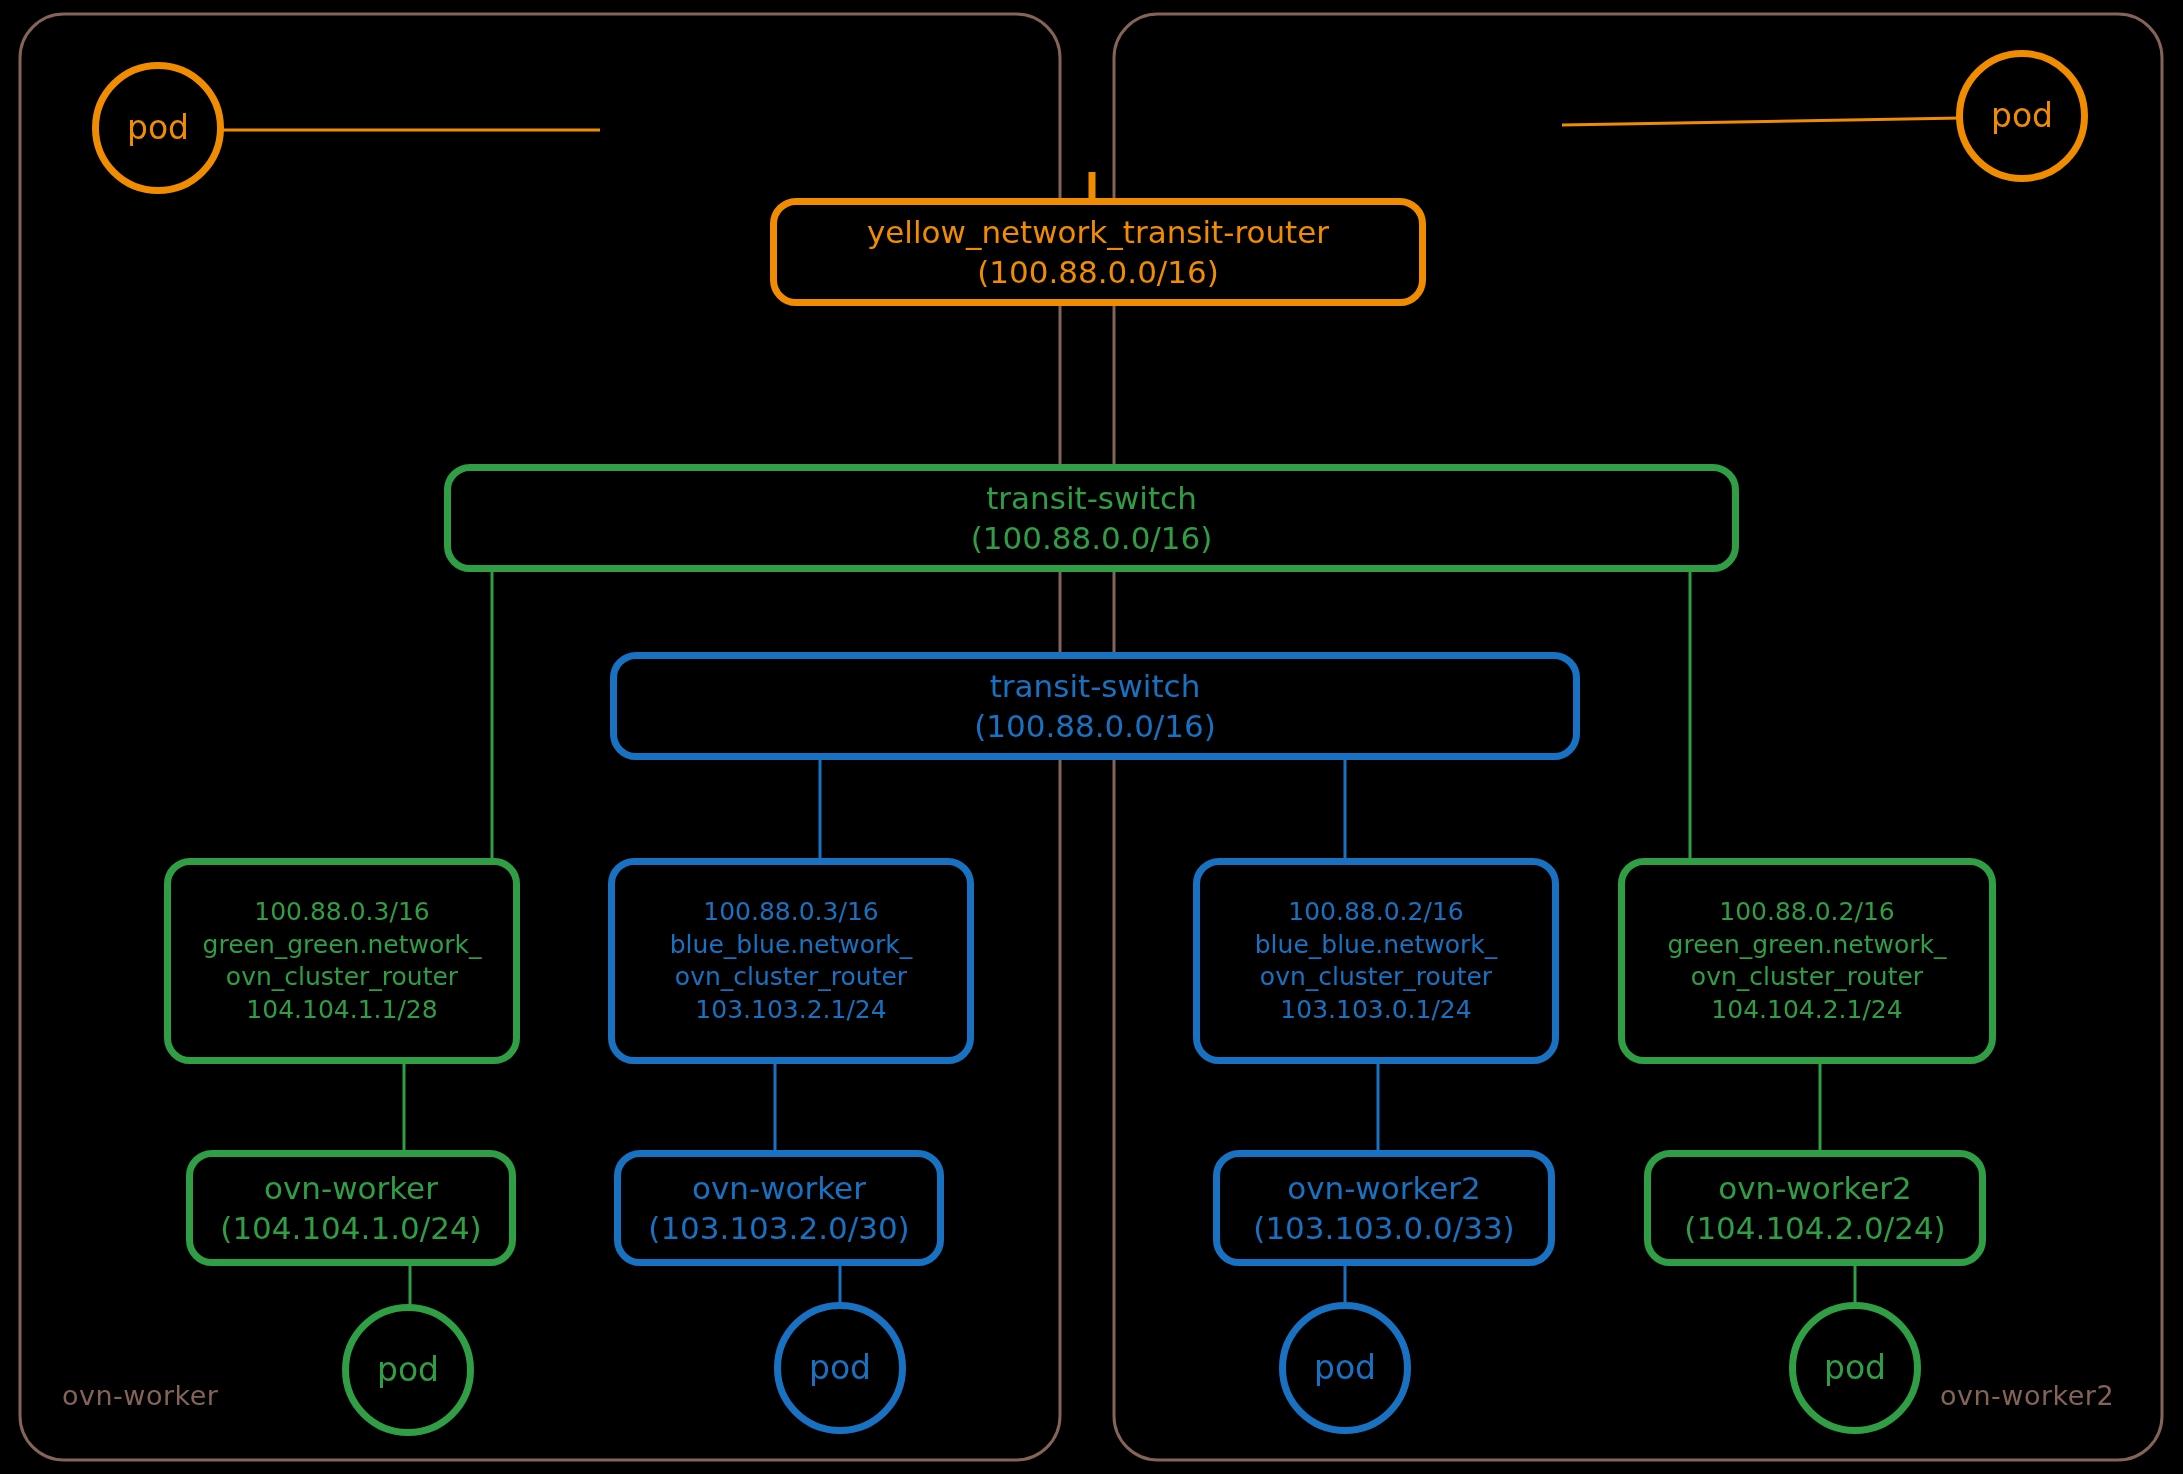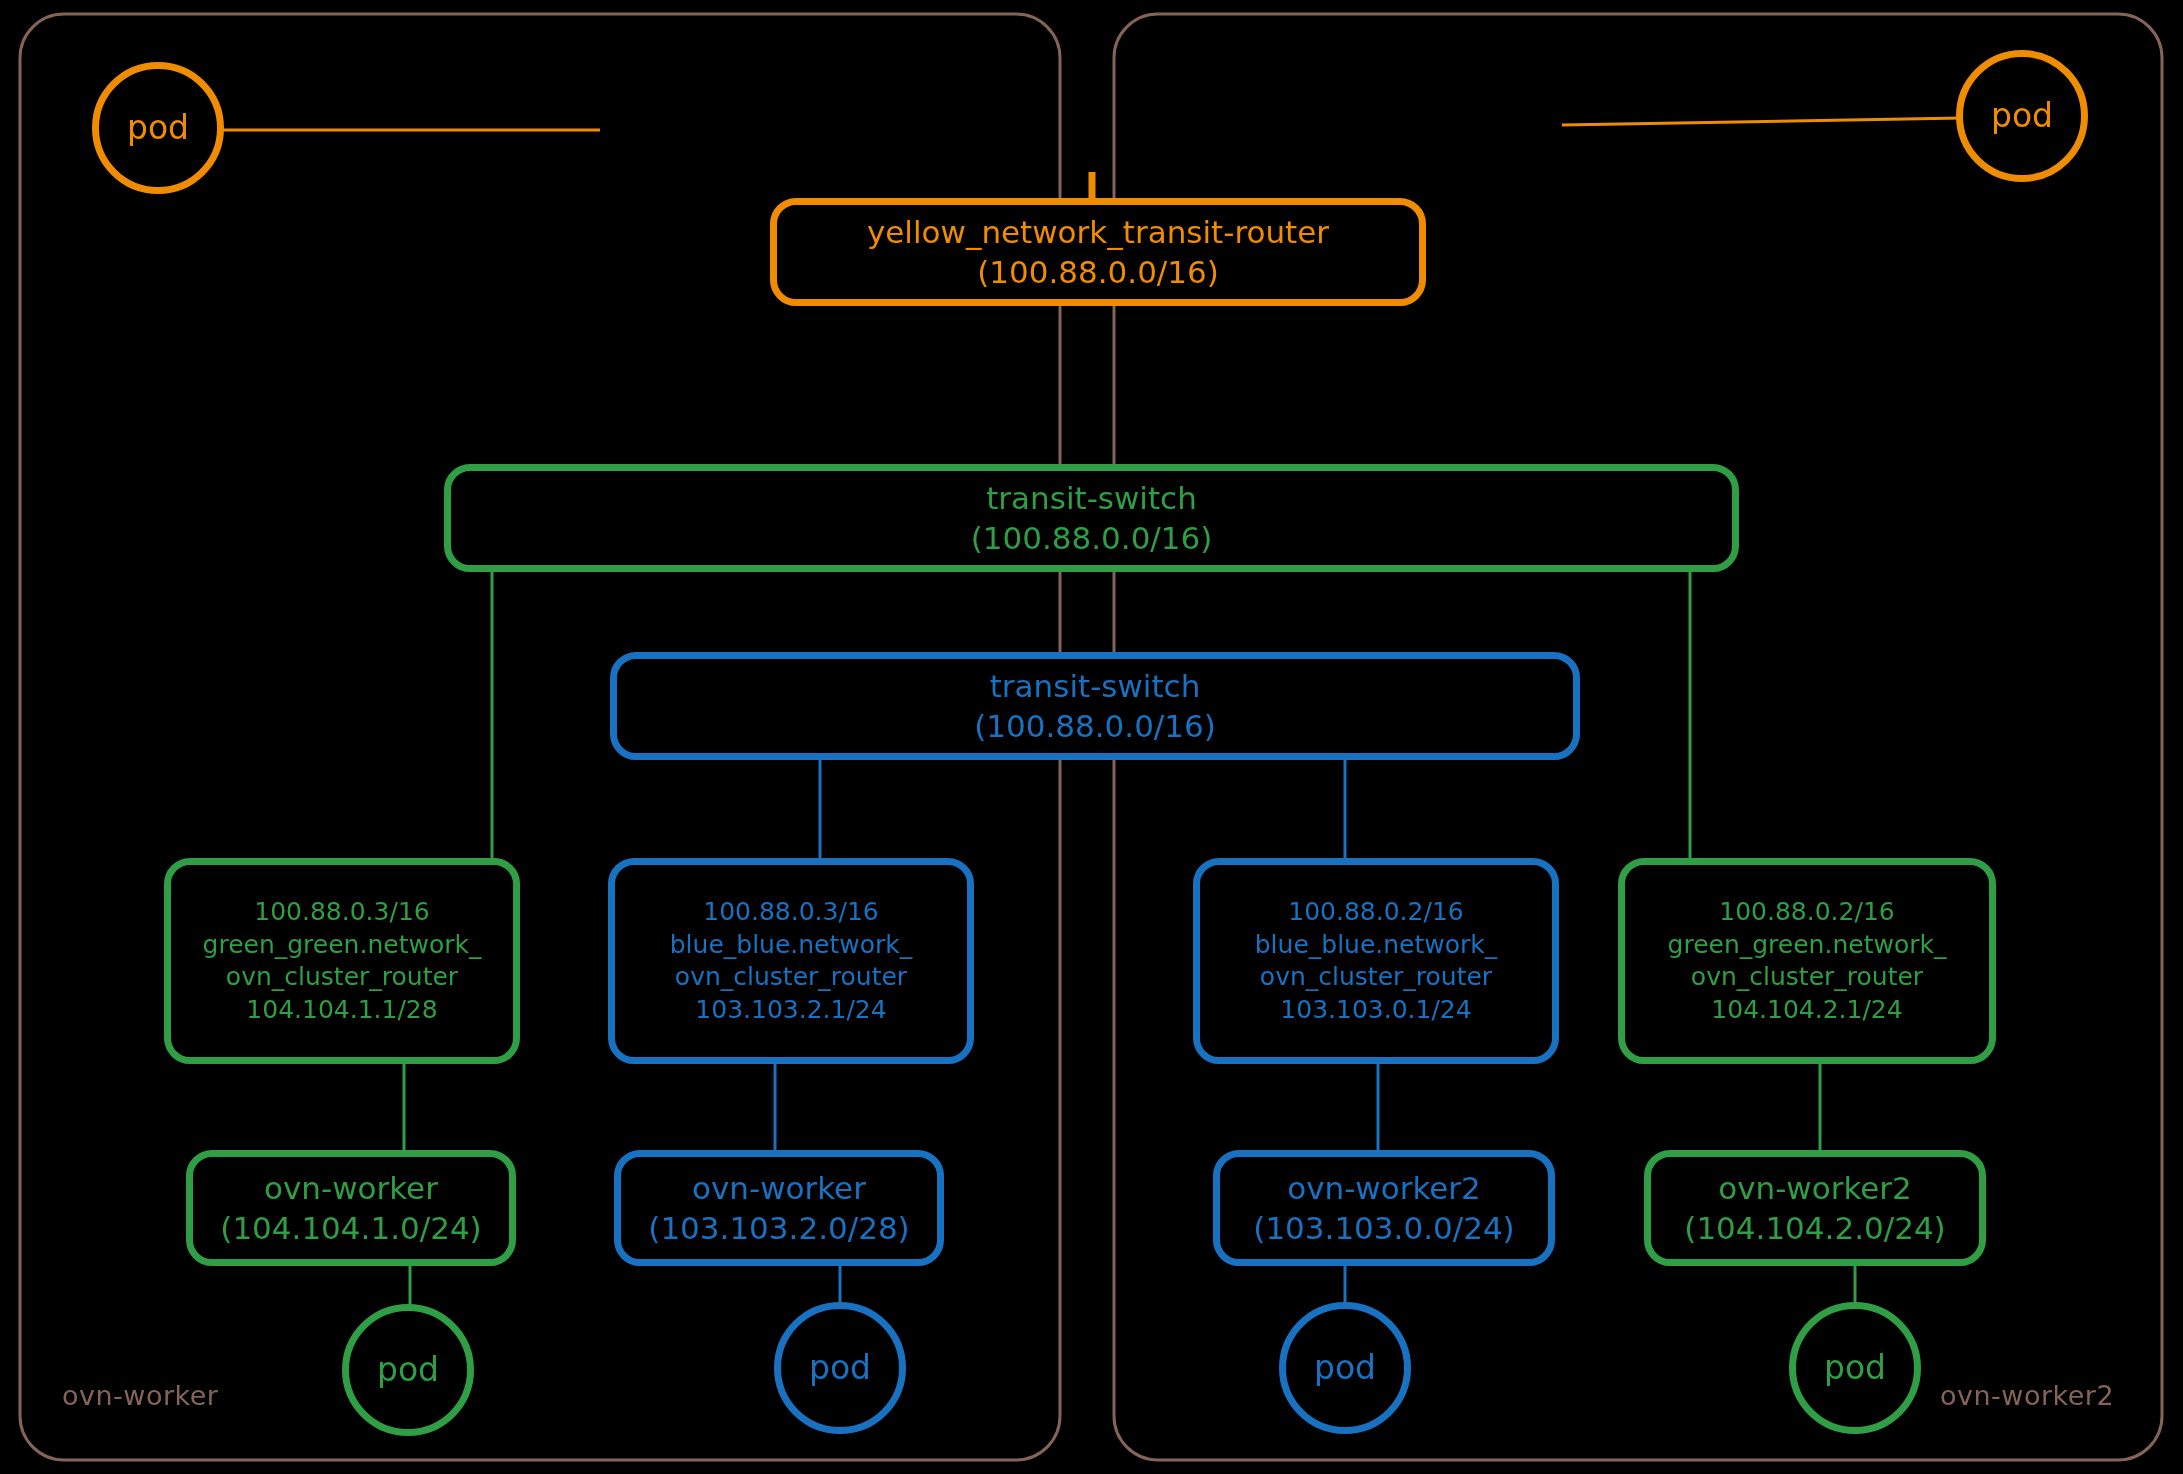--- a/index.html
+++ b/index.html
@@ -148,26 +148,26 @@
     <span class="fs-mid title-line">104.104.2.1/24</span>
   </div>
 
   <div class="node rbox green" style="left:186px; top:1150px; width:330px; height:116px;">
     <span class="fs-big title-line">ovn-worker</span>
     <span class="fs-big title-line">(104.104.1.0/24)</span>
   </div>
 
   <div class="node rbox blue" style="left:614px; top:1150px; width:330px; height:116px;">
     <span class="fs-big title-line">ovn-worker</span>
-    <span class="fs-big title-line">(103.103.2.0/28)</span>
+    <span class="fs-big title-line">(103.103.2.0/30)</span>
   </div>
 
   <div class="node rbox blue" style="left:1213px; top:1150px; width:342px; height:116px;">
     <span class="fs-big title-line">ovn-worker2</span>
-    <span class="fs-big title-line">(103.103.0.0/24)</span>
+    <span class="fs-big title-line">(103.103.0.0/33)</span>
   </div>
 
   <div class="node rbox green" style="left:1644px; top:1150px; width:342px; height:116px;">
     <span class="fs-big title-line">ovn-worker2</span>
     <span class="fs-big title-line">(104.104.2.0/24)</span>
   </div>
 
   <div class="node circle green" style="left:342px; top:1304px; width:132px; height:132px;">
     <span class="fs-pod">pod</span>
   </div>

